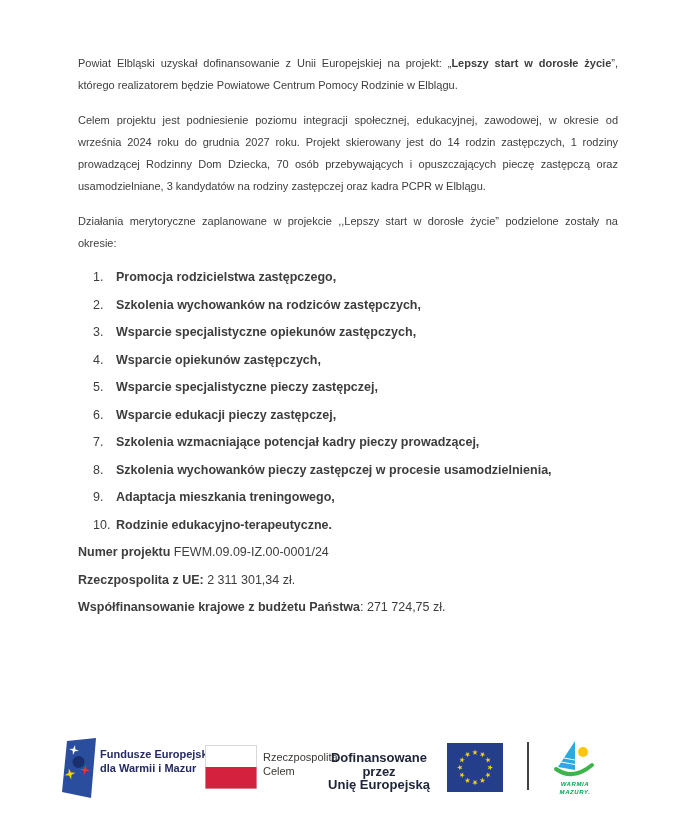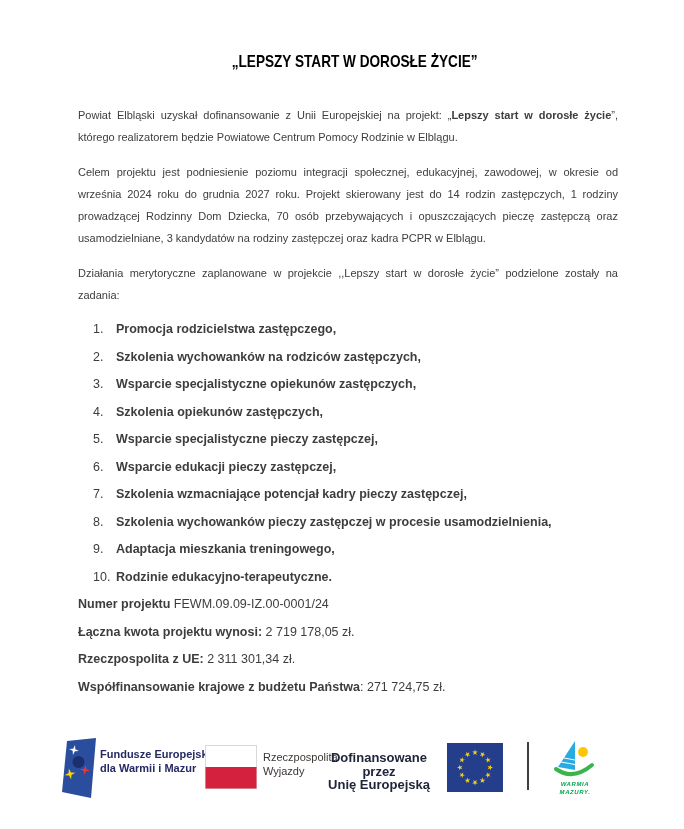--- a/index.html
+++ b/index.html
@@ -72,76 +72,72 @@
   }
   .eu-flag   { position: absolute; left: 447px; top: 5px; }
   .divider   { position: absolute; left: 527px; top: 4px; width: 2px; height: 48px; background: #3f3f3f; }
   .wm-logo   { position: absolute; left: 553px; top: 2px; }
 </style>
 </head>
 <body>
 
 <div class="doc">
 
-  <div class="title-wrap">
-    <span class="title-inner">„LEPSZY START W DOROSŁE ŻYCIE”</span>
-  </div>
 
   <p class="para"><span>Powiat Elbląski uzyskał dofinansowanie z Unii Europejskiej na projekt: „</span><span class="bold">Lepszy start w dorosłe życie</span><span>”, którego realizatorem będzie Powiatowe Centrum Pomocy Rodzinie w Elblągu.</span></p>
 
   <p class="para">Celem projektu jest podniesienie poziomu integracji społecznej, edukacyjnej, zawodowej, w okresie od września 2024 roku do grudnia 2027 roku. Projekt skierowany jest do 14 rodzin zastępczych, 1 rodziny prowadzącej Rodzinny Dom Dziecka, 70 osób przebywających i opuszczających pieczę zastępczą oraz usamodzielniane, 3 kandydatów na rodziny zastępczej oraz kadra PCPR w Elblągu.</p>
 
-  <p class="para">Działania merytoryczne zaplanowane w projekcie ,,Lepszy start w dorosłe życie” podzielone zostały na zadania:</p>
+  <p class="para">Działania merytoryczne zaplanowane w projekcie ,,Lepszy start w dorosłe życie” podzielone zostały na okresie:</p>
 
   <div class="tasks">
     <div class="task">
       <span class="task-num">1.</span>
       <span class="task-text">Promocja rodzicielstwa zastępczego,</span>
     </div>
     <div class="task">
       <span class="task-num">2.</span>
       <span class="task-text">Szkolenia wychowanków na rodziców zastępczych,</span>
     </div>
     <div class="task">
       <span class="task-num">3.</span>
       <span class="task-text">Wsparcie specjalistyczne opiekunów zastępczych,</span>
     </div>
     <div class="task">
       <span class="task-num">4.</span>
-      <span class="task-text">Szkolenia opiekunów zastępczych,</span>
+      <span class="task-text">Wsparcie opiekunów zastępczych,</span>
     </div>
     <div class="task">
       <span class="task-num">5.</span>
       <span class="task-text">Wsparcie specjalistyczne pieczy zastępczej,</span>
     </div>
     <div class="task">
       <span class="task-num">6.</span>
       <span class="task-text">Wsparcie edukacji pieczy zastępczej,</span>
     </div>
     <div class="task">
       <span class="task-num">7.</span>
-      <span class="task-text">Szkolenia wzmacniające potencjał kadry pieczy zastępczej,</span>
+      <span class="task-text">Szkolenia wzmacniające potencjał kadry pieczy prowadzącej,</span>
     </div>
     <div class="task">
       <span class="task-num">8.</span>
       <span class="task-text">Szkolenia wychowanków pieczy zastępczej w procesie usamodzielnienia,</span>
     </div>
     <div class="task">
       <span class="task-num">9.</span>
       <span class="task-text">Adaptacja mieszkania treningowego,</span>
     </div>
     <div class="task">
       <span class="task-num">10.</span>
       <span class="task-text">Rodzinie edukacyjno-terapeutyczne.</span>
     </div>
   </div>
 
   <div class="details">
     <p class="detail"><span class="bold">Numer projektu</span><span> FEWM.09.09-IZ.00-0001/24</span></p>
-    <p class="detail"><span class="bold">Łączna kwota projektu wynosi:</span><span> 2 719 178,05 zł.</span></p>
     <p class="detail"><span class="bold">Rzeczpospolita z UE:</span><span> 2 311 301,34 zł.</span></p>
     <p class="detail"><span class="bold">Współfinansowanie krajowe z budżetu Państwa</span><span>: 271 724,75 zł.</span></p>
   </div>
 
 </div>
 
 <div class="footer">
 
   <svg class="fe-logo" width="34" height="61" viewBox="0 0 34 61">
     <polygon points="5,3 34,0 29,60 0,54" fill="#2a4d9e"></polygon>
@@ -154,21 +150,21 @@
     <div>Fundusze Europejskie</div>
     <div>dla Warmii i Mazur</div>
   </div>
 
   <svg class="pl-flag" width="52" height="44" viewBox="0 0 52 44">
     <rect x="0.5" y="0.5" width="51" height="43" fill="#ffffff" stroke="#d8d8d8" stroke-width="1"></rect>
     <rect x="0.5" y="22" width="51" height="21.5" fill="#d4213d"></rect>
   </svg>
   <div class="pl-text">
     <div>Rzeczpospolita</div>
-    <div>Wyjazdy</div>
+    <div>Celem</div>
   </div>
 
   <div class="eu-text">
     <div>Dofinansowane przez</div>
     <div>Unię Europejską</div>
   </div>
   <svg class="eu-flag" width="56" height="49" viewBox="0 0 56 49">
     <rect width="56" height="49" fill="#243e8c"></rect>
     <g fill="#f2cf1c">
       <path id="eustar" transform="translate(28,9.5)" d="M0,-3 L0.68,-0.93 L2.85,-0.93 L1.09,0.36 L1.76,2.43 L0,1.15 L-1.76,2.43 L-1.09,0.36 L-2.85,-0.93 L-0.68,-0.93 Z"></path>

